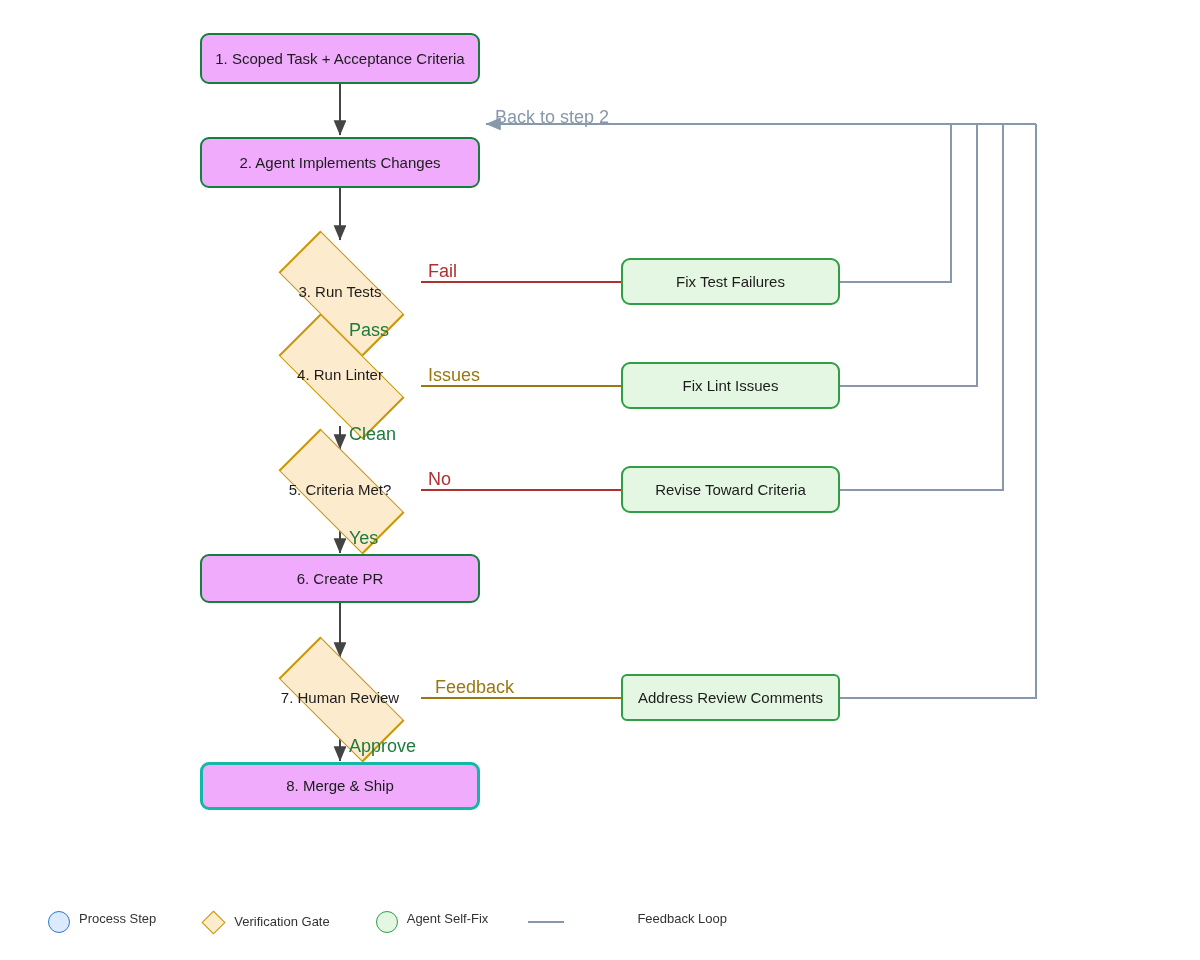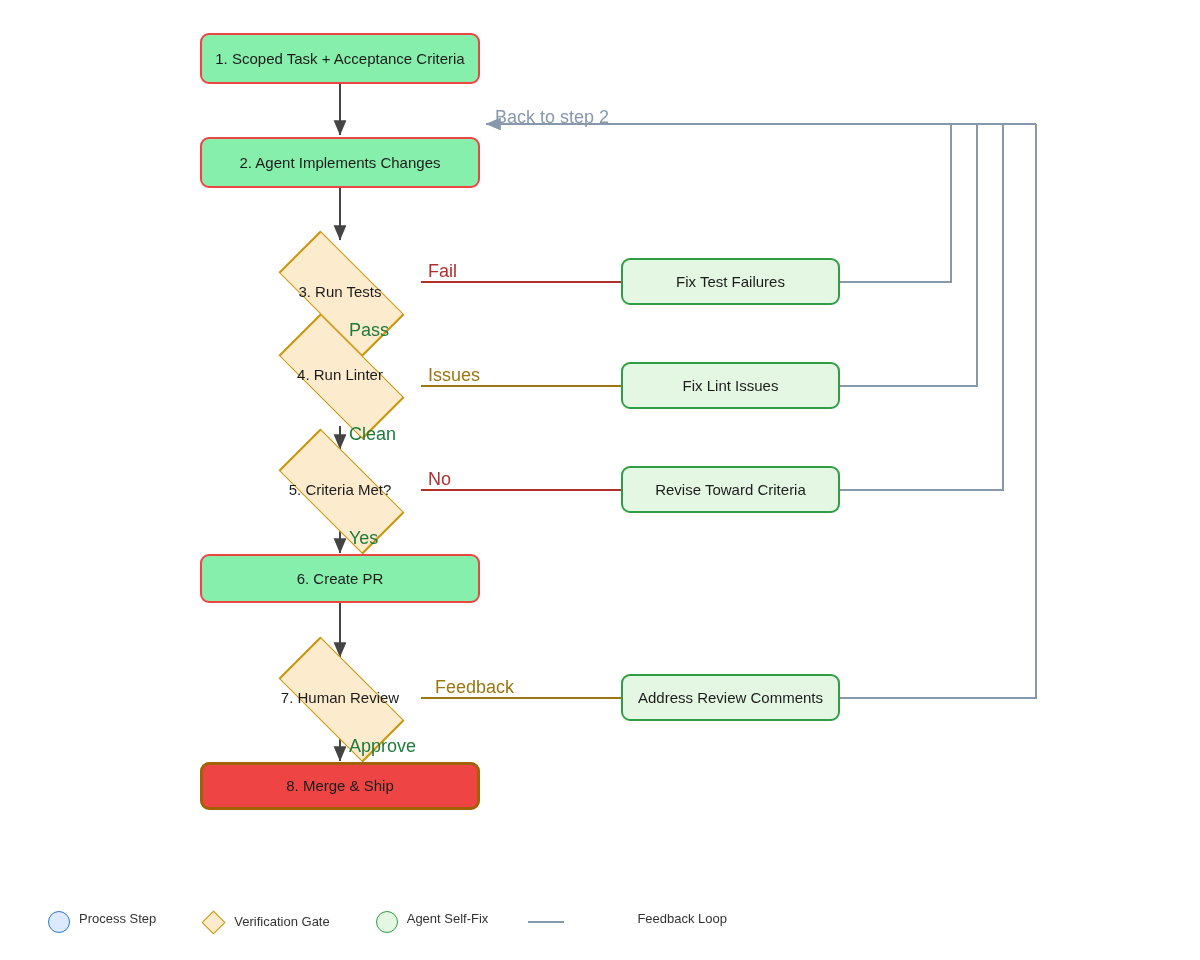--- a/index.html
+++ b/index.html
@@ -37,34 +37,34 @@
     align-items: center;
     justify-content: center;
     text-align: center;
     color: #1c1c1c;
     font-size: 15px;
     line-height: 1.15;
     white-space: nowrap;
   }
 
   .node.process {
-    background: #86efac;
-    border: 2px solid #ef4444;
+    background: #f0abfc;
+    border: 2px solid #15803d;
     border-radius: 9px;
   }
 
   .node.selffix {
     background: #e4f7e2;
     border: 2px solid #2f9e44;
     border-radius: 9px;
   }
 
   .node.terminal {
-    background: #ef4444;
-    border: 3px solid #a16207;
+    background: #f0abfc;
+    border: 3px solid #14b8a6;
     border-radius: 9px;
   }
 
   
   .node.gate {
     background: transparent;
     border: none;
   }
   .node.gate .diamond-shape {
     position: absolute;
@@ -237,21 +237,21 @@
   </div>
 
   <div class="node selffix" style="left:621px; top:362px; width:219px; height:47px;">
     <span>Fix Lint Issues</span>
   </div>
 
   <div class="node selffix" style="left:621px; top:466px; width:219px; height:47px;">
     <span>Revise Toward Criteria</span>
   </div>
 
-  <div class="node selffix" style="left:621px; top:674px; width:219px; height:47px;">
+  <div class="node selffix" style="left:621px; top:674px; width:219px; height:47px;border-radius:6px;">
     <span>Address Review Comments</span>
   </div>
 
   <div class="edge-label fail" style="left:428px; top:262px;">Fail</div>
 
   <div class="edge-label pass" style="left:349px; top:321px;">Pass</div>
 
   <div class="edge-label warn" style="left:428px; top:366px;">Issues</div>
 
   <div class="edge-label pass" style="left:349px; top:425px;">Clean</div>

